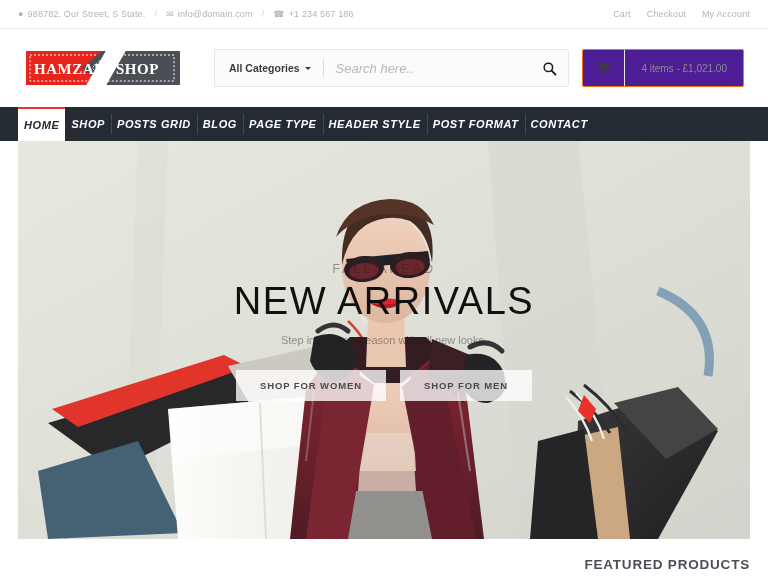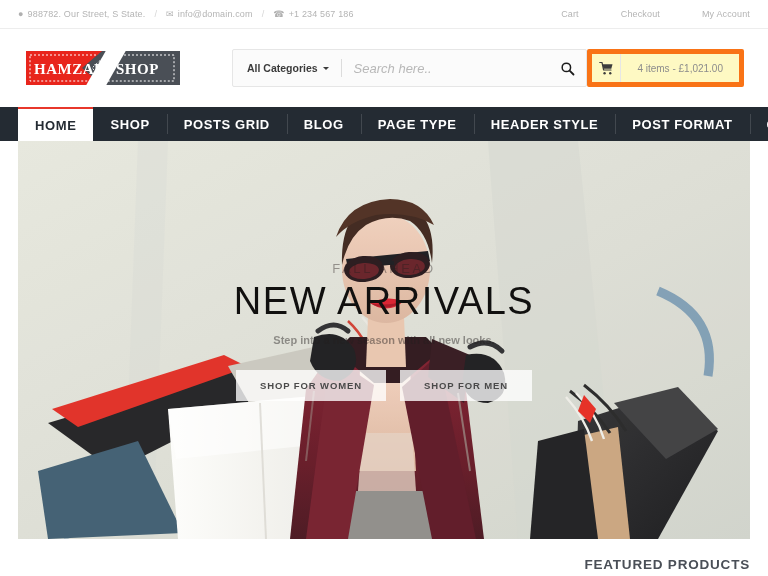--- a/index.html
+++ b/index.html
@@ -22,40 +22,40 @@
     align-items: center;
     padding: 0 18px 0 18px;
     font-size: 9px;
     color: #b4b4b4;
     letter-spacing: 0.15px;
   }
   .topbar-left { display: flex; align-items: center; gap: 0px; }
   .tb-item { display: inline-flex; align-items: center; gap: 4px; white-space: nowrap; }
   .tb-sep { margin: 0 9px; color: #d6d6d6; }
   .tb-icon { color: #b0b0b0; font-size: 9px; display: inline-block; line-height: 1; }
-  .topbar-right { margin-left: auto; display: flex; align-items: flex-end; gap: 26px; }
+  .topbar-right { margin-left: auto; display: flex; align-items: flex-end; }
   .tb-link { color: #b4b4b4; text-decoration: none; margin-left: 16px; white-space: nowrap; }
 
   
   .header {
     height: 78px;
     background: #ffffff;
     display: flex;
     align-items: center;
     padding: 0 24px;
   }
 
   
   .logo { width: 160px; height: 46px; position: relative; flex: 0 0 auto; }
   .logo svg { display: block; }
 
   
   .searchwrap {
     flex: 0 0 auto;
-    margin-left: 48px;
+    margin-left: 30px;
     width: 355px;
     height: 38px;
     border: 1px solid #e6e6e6;
     background: #fbfbfb;
     display: flex;
     align-items: center;
     border-radius: 2px;
   }
   .cat-select {
     display: flex; align-items: center; gap: 5px;
@@ -84,22 +84,22 @@
     border: 0; background: transparent; cursor: pointer;
     display: flex; align-items: center; justify-content: center;
   }
   .search-btn svg { width: 15px; height: 15px; }
 
   
   .cartwrap {
     margin-left: auto;
     height: 38px;
     min-width: 148px;
-    border: 5px solid #f97316;
-    background: #fef9c3;
+    border: 1px solid #f97316;
+    background: #4c1d95;
     display: flex; align-items: center;
     border-radius: 2px;
     cursor: pointer;
   }
   .cart-icon-box {
     width: 42px; height: 100%;
     display: flex; align-items: center; justify-content: center;
     border-right: 1px solid #e6e6e6;
   }
   .cart-icon-box svg { width: 15px; height: 15px; }
@@ -109,27 +109,28 @@
   .nav {
     height: 34px;
     background: #242b33;
     display: flex;
     align-items: stretch;
     padding-left: 18px;
     position: relative;
   }
   .nav-item {
     display: flex; align-items: center;
-    padding: 0 17px;
-    font-size: 13px; font-weight: bold;
+    padding: 0 6px;
+    font-size: 11px; font-weight: bold;
     letter-spacing: 0.6px;
     color: #ffffff;
     cursor: pointer;
     position: relative;
     white-space: nowrap;
+    font-style: italic;
   }
   .nav-item + .nav-item::before {
     content: "";
     position: absolute; left: 0; top: 7px; bottom: 7px;
     width: 1px;
     background: rgba(255,255,255,0.14);
   }
   .nav-item.active {
     background: #ffffff;
     color: #242b33;
@@ -168,21 +169,20 @@
     color: #11100f;
     font-weight: normal;
     line-height: 1.12;
   }
   .hero-sub {
     margin-top: 8px;
     font-size: 11px;
     line-height: 1.7;
     color: rgba(35,30,32,0.45);
     max-width: 260px;
-    font-weight: bold;
   }
   .hero-btns { margin-top: 20px; display: flex; gap: 14px; }
   .hero-btn {
     background: rgba(255,255,255,0.78);
     border: 0;
     padding: 10px 24px;
     font-family: "Liberation Sans", sans-serif;
     font-size: 9.5px;
     font-weight: bold;
     letter-spacing: 0.9px;

